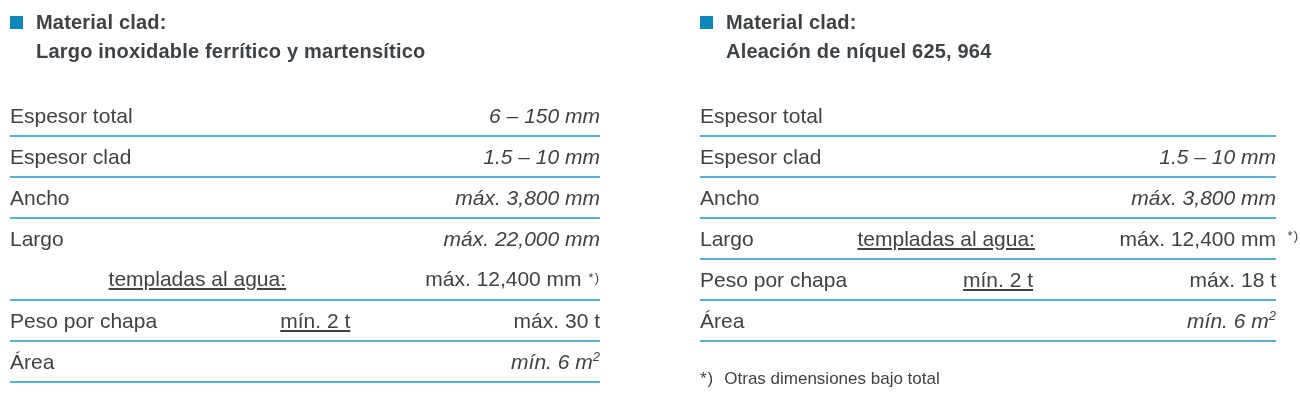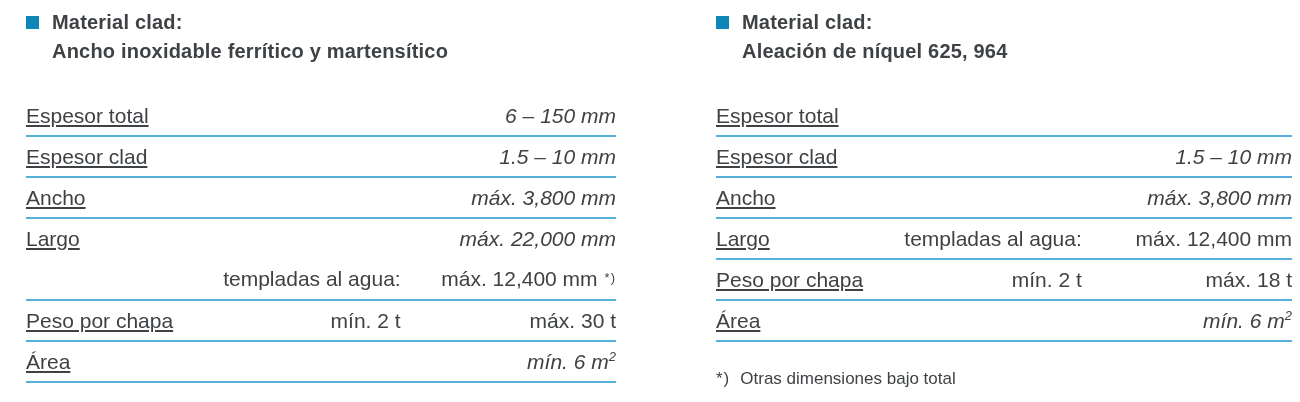--- a/index.html
+++ b/index.html
@@ -13,21 +13,20 @@
     width: 1300px;
     height: 402px;
     background: #ffffff;
     font-family: "Liberation Sans", sans-serif;
     color: var(--text);
     overflow: hidden;
   }
   .page {
     display: flex;
     padding: 8px 0 0 10px;
-    margin-left: 16px;
   }
   .col { width: 590px; flex: none; }
   .col.right { margin-left: 100px; width: 576px; }
 
   
   .mat-header { display: flex; }
   .bullet {
     width: 13px; height: 13px;
     background: var(--bullet);
     margin-top: 8px;
@@ -45,23 +44,23 @@
   .spec-table { margin-top: 30px; font-size: 21px; }
   .row {
     display: flex;
     align-items: center;
     height: 41px;
     border-bottom: 2px solid var(--separator);
     position: relative;
   }
   .row.double { height: 82px; flex-direction: column; align-items: stretch; }
   .row.double .line { display: flex; align-items: center; height: 40px; }
-  .cell-label { flex: 0 0 40%; text-align: left; white-space: nowrap; text-decoration: underline; }
+  .cell-label { flex: 0 0 40%; text-align: left; white-space: nowrap; }
   .cell-label.narrow { flex: 0 0 22%; }
-  .cell-mid { flex: 1; text-align: right; white-space: nowrap; }
+  .cell-mid { flex: 1; text-align: center; white-space: nowrap; text-decoration: underline; }
   .cell-mid.fixed { flex: 0 0 23.5%; }
   .cell-val { flex: 0 0 36.5%; text-align: right; white-space: nowrap; }
   .cell-val.wide { flex: 1; font-style: italic; }
   .marker { font-size: 13px; margin-left: 7px; vertical-align: 4px; letter-spacing: 1px; }
   .marker-out {
     position: absolute;
     right: -23px;
     top: 9px;
     font-size: 13px;
     letter-spacing: 1px;
@@ -80,21 +79,21 @@
 </head>
 <body>
 
 <div class="page">
 
   <section class="col">
     <header class="mat-header">
       <span class="bullet"></span>
       <div class="mat-title">
         <div>Material clad:</div>
-        <div>Ancho inoxidable ferrítico y martensítico</div>
+        <div>Largo inoxidable ferrítico y martensítico</div>
       </div>
     </header>
 
     <div class="spec-table">
       <div class="row">
         <span class="cell-label">Espesor total</span>
         <span class="cell-val wide">6 – 150 mm</span>
       </div>
       <div class="row">
         <span class="cell-label">Espesor clad</span>

